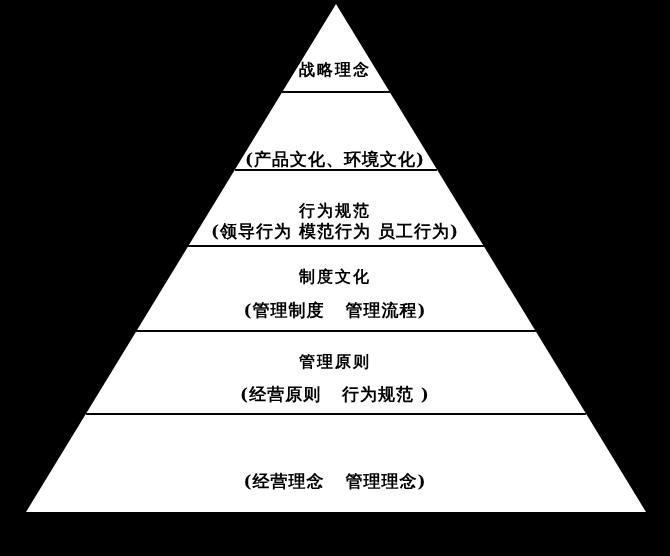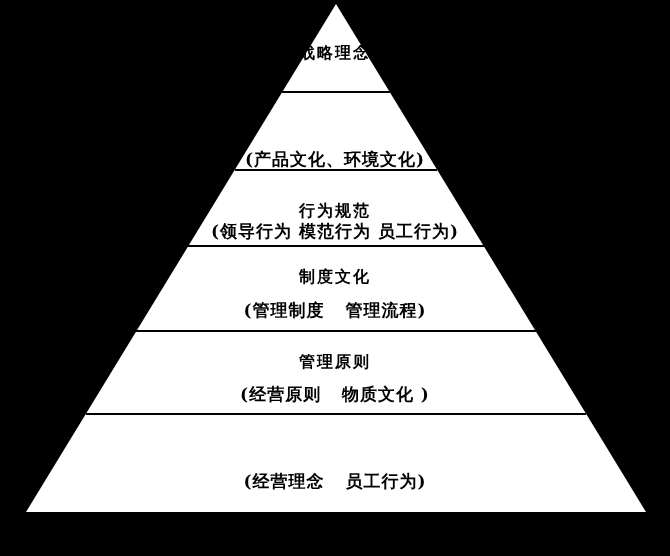--- a/index.html
+++ b/index.html
@@ -47,28 +47,28 @@
 
   <svg width="670" height="556" viewBox="0 0 670 556">
     <polygon points="336,4 646,512 26,512" fill="#ffffff"></polygon>
     <line x1="282" y1="92" x2="390" y2="92" stroke="#000000" stroke-width="2"></line>
     <line x1="235" y1="170" x2="437" y2="170" stroke="#000000" stroke-width="2"></line>
     <line x1="188" y1="246" x2="484" y2="246" stroke="#000000" stroke-width="2"></line>
     <line x1="136" y1="331" x2="536" y2="331" stroke="#000000" stroke-width="2"></line>
     <line x1="86" y1="414" x2="586" y2="414" stroke="#000000" stroke-width="2"></line>
   </svg>
 
-  <div class="label layer-title" style="top:43px">战略理念</div>
+  <div class="label layer-title" style="top:60px">战略理念</div>
 
   <div class="label layer-subtitle" style="top:148px">(产品文化、环境文化)</div>
 
   <div class="label layer-title" style="top:201px">行为规范</div>
   <div class="label layer-title" style="top:267px">制度文化</div>
 
   <div class="label layer-subtitle" style="top:220px">(领导行为 模范行为 员工行为)</div>
   <div class="label layer-title" style="top:352px">管理原则</div>
 
   <div class="label layer-subtitle" style="top:299px">(管理制度   管理流程)</div>
-  <div class="label layer-subtitle" style="top:383px">(经营原则   物质文化 )</div>
+  <div class="label layer-subtitle" style="top:383px">(经营原则   行为规范 )</div>
 
-  <div class="label layer-subtitle" style="top:470px">(经营理念   员工行为)</div>
+  <div class="label layer-subtitle" style="top:470px">(经营理念   管理理念)</div>
 
 </div>
 
 </body></html>

